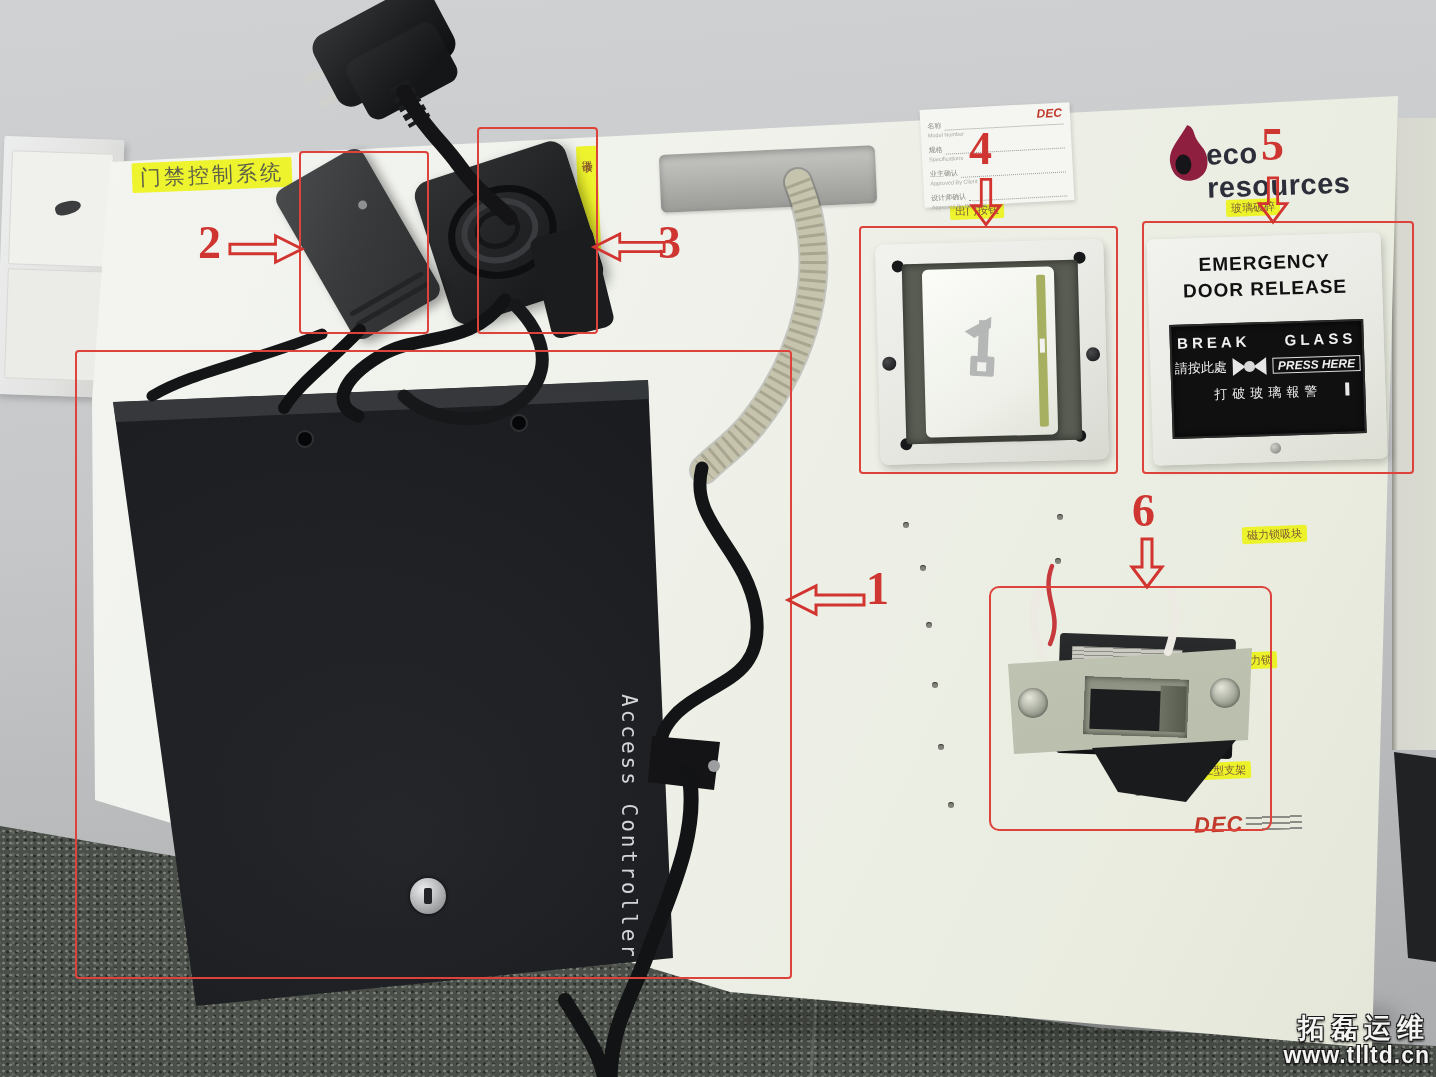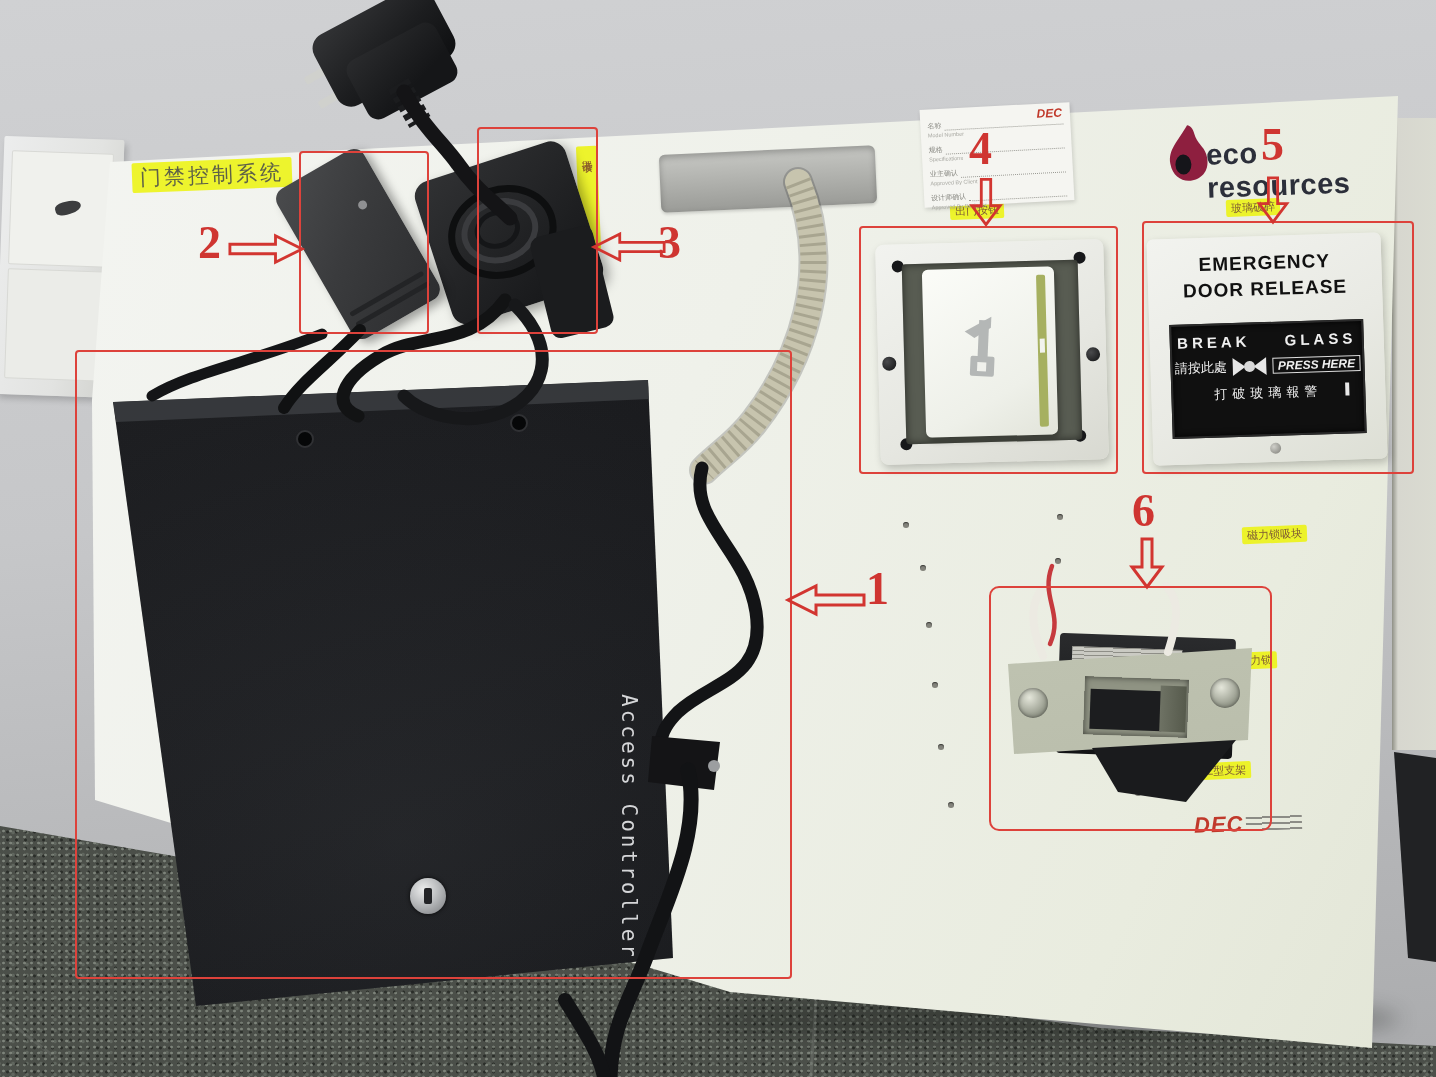--- a/index.html
+++ b/index.html
@@ -371,14 +371,18 @@
   <svg class="abs rarrow" style="left:970px;top:176px" width="32" height="52" viewBox="0 0 34 52">
     <polygon points="12,2 22,2 22,30 32,30 17,50 2,30 12,30"></polygon>
   </svg>
   <svg class="abs rarrow" style="left:1257px;top:176px" width="32" height="48" viewBox="0 0 34 52">
     <polygon points="12,2 22,2 22,30 32,30 17,50 2,30 12,30"></polygon>
   </svg>
   <svg class="abs rarrow" style="left:1130px;top:536px" width="34" height="54" viewBox="0 0 34 52">
     <polygon points="12,2 22,2 22,30 32,30 17,50 2,30 12,30"></polygon>
   </svg>
 
+  <div class="abs watermark">
+    <div class="l1">拓磊运维</div>
+    <div class="l2">www.tlltd.cn</div>
+  </div>
 
 </div>
 
 </body></html>

